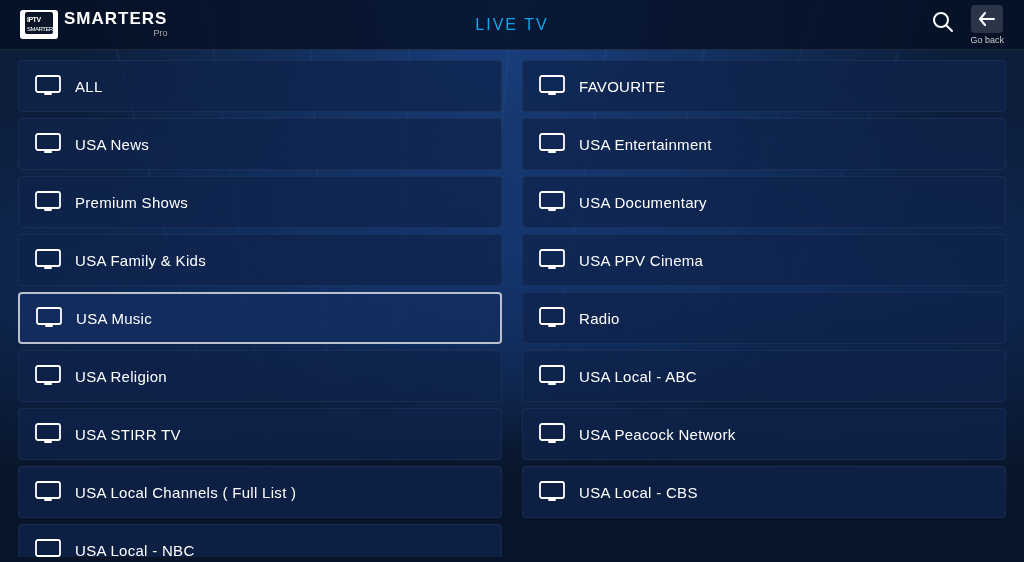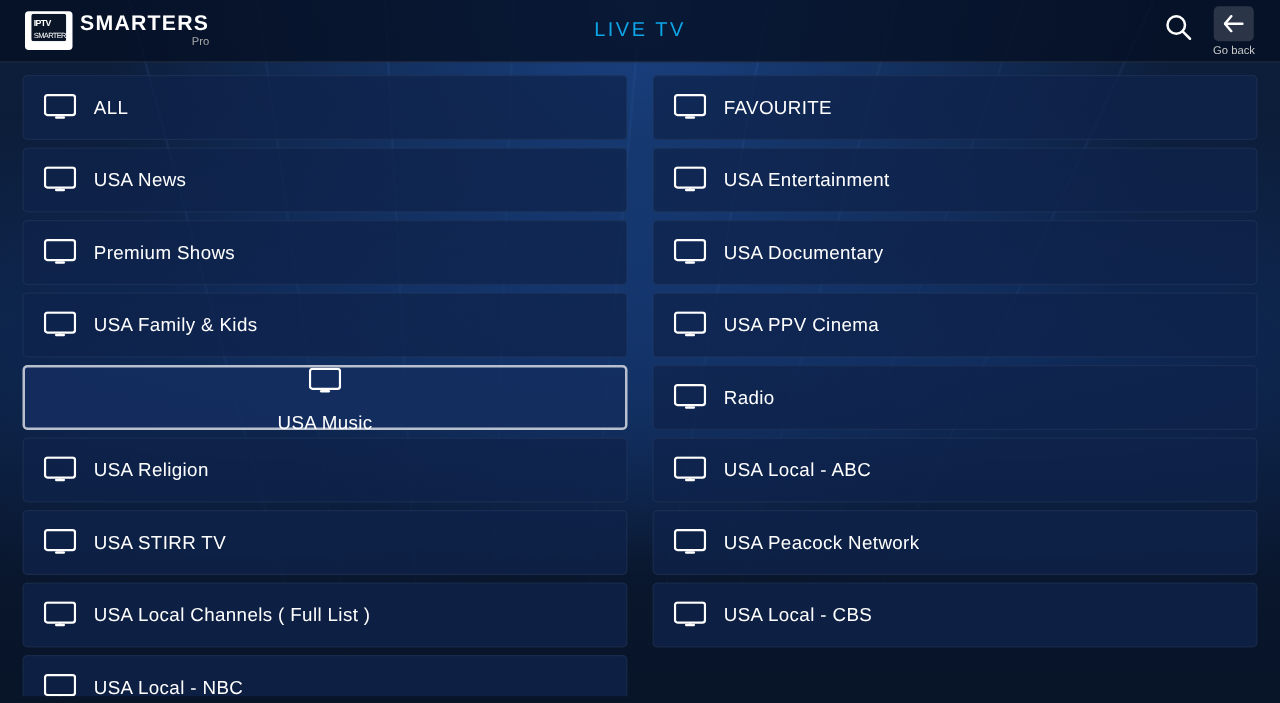--- a/index.html
+++ b/index.html
@@ -149,21 +149,20 @@
       border-radius: 4px;
       cursor: pointer;
       border: 1px solid rgba(255,255,255,0.05);
       transition: background 0.15s;
       flex-shrink: 0;
     }
 
     .channel-item.selected {
       background: rgba(20, 45, 95, 0.9);
       border: 2px solid rgba(255,255,255,0.7);
-      flex-direction: column;
     }
 
     .tv-icon {
       color: white;
       font-size: 18px;
       flex-shrink: 0;
       display: flex;
       align-items: center;
     }
 

